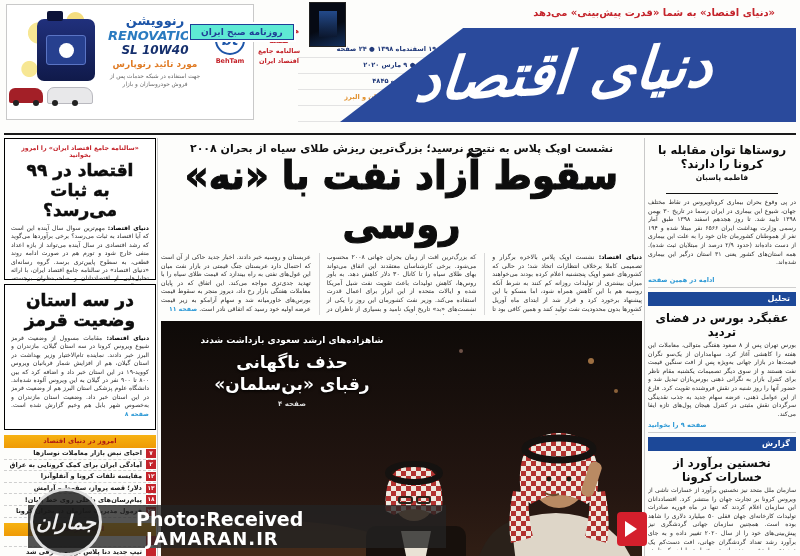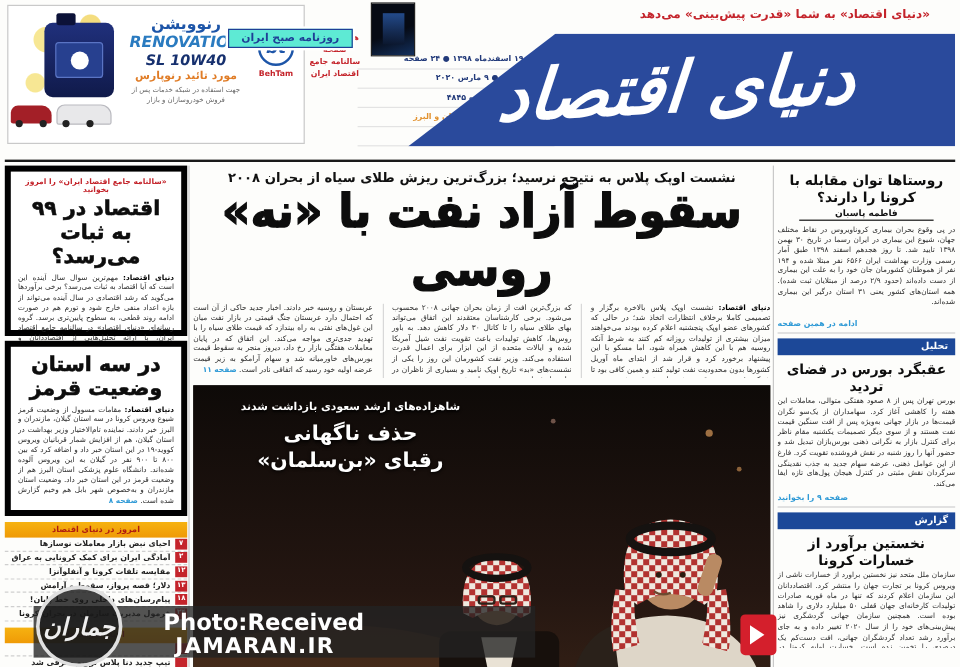--- a/index.html
+++ b/index.html
@@ -84,27 +84,27 @@
   .pagelink { color:#2f9ad6; font-weight:bold; }
   .photo-wrap { position:relative; margin-top:6px; width:481px; height:284px; overflow:hidden; background:#0c0907; }
   .photo-wrap svg { position:absolute; inset:0; }
   .photo-txt-block { position:absolute; top:14px; left:16px; width:230px; text-align:center; z-index:5; color:#fff; }
   
   .rcol { position:absolute; top:138px; left:648px; width:148px; }
   .sec-bar { height:14px; background:#1c4898; color:#fff; font-size:8px; font-weight:bold;
     line-height:14px; padding:0 6px; text-align:right; margin-top:4px; }
   .sec-h { font-size:11.5px; font-weight:900; color:#0d0d0d; text-align:center; margin:5px 0 2px; line-height:14px; }
   .sec-author { text-align:center; font-size:7.5px; font-weight:bold; color:#111;
-    padding-bottom:1px; margin:0 18px 4px; border-bottom:1.5px solid #111; }
+    padding-bottom:11px; margin:0 18px 4px; border-bottom:1.5px solid #111; }
   .sec-body { font-size:6.1px; line-height:8.6px; text-align:justify; color:#2b2b2b; overflow:hidden; }
   .sec-link { font-size:6.5px; font-weight:bold; color:#2f9ad6; margin:2px 0 3px; text-align:left; }
   .sec-rule { height:1px; background:#cfcfcf; margin-top:2px; }
   
   .lcol { position:absolute; top:138px; left:4px; width:152px; }
-  .lbox { border:5px solid #000000; background:#fff; padding:5px 6px; position:relative; }
+  .lbox { border:1px solid #000000; background:#fff; padding:5px 6px; position:relative; }
   .lbox1 { height:142px; }
   .lbox2 { height:146px; margin-top:4px; }
   .lkicker { color:#c4242b; font-size:6.3px; font-weight:bold; text-align:center; }
   .lhead { font-size:17px; font-weight:900; text-align:center; color:#0d0d0d; line-height:20px;
     -webkit-text-stroke:.5px #0d0d0d; margin-top:2px; }
   .lbody { font-size:6.1px; line-height:8.4px; text-align:justify; color:#2b2b2b; margin-top:4px; overflow:hidden; }
   .today-bar { margin-top:5px; height:13px; background:linear-gradient(180deg,#f6b211,#ef9a06);
     color:#b01c10; font-size:6.8px; font-weight:bold; line-height:13px; text-align:center; }
   .trow { display:flex; align-items:center; gap:4px; height:11.6px; border-bottom:1px dashed #cfcfcf; }
   .tnum { width:10px; height:9px; background:#c4242b; color:#fff; font-size:5.8px; font-weight:bold;
@@ -229,20 +229,21 @@
           <circle cx="388" cy="158" r="2.4" fill="#2b1c10"></circle>
           <circle cx="408" cy="158" r="2.4" fill="#2b1c10"></circle>
         </g>
       </svg>
       <div class="photo-txt-block">
         <div class="pk photo-txt-kicker" style="font-size:9px;font-weight:bold;text-shadow:0 1px 2px #000;">شاهزاده‌های ارشد سعودی بازداشت شدند</div>
         <div class="ph" style="font-size:17px;font-weight:900;line-height:22px;margin-top:6px;text-shadow:0 1px 3px #000;">
           <div>حذف ناگهانی</div>
           <div>رقبای «بن‌سلمان»</div>
         </div>
+        <div class="pp" style="font-size:7px;font-weight:bold;margin-top:5px;color:#ddd;">صفحه ۴</div>
       </div>
     </div>
   </div>
 
   <div class="rcol">
 
     <div class="sec-h">روستاها توان مقابله با کرونا را دارند؟</div>
     <div class="sec-author">فاطمه پاسبان</div>
     <div class="sec-body" style="height:76px">در پی وقوع بحران بیماری کروناویروس در نقاط مختلف جهان، شیوع این بیماری در ایران رسما در تاریخ ۳۰ بهمن ۱۳۹۸ تایید شد. تا روز هجدهم اسفند ۱۳۹۸ طبق آمار رسمی وزارت بهداشت ایران ۶۵۶۶ نفر مبتلا شده و ۱۹۴ نفر از هموطنان کشورمان جان خود را به علت این بیماری از دست داده‌اند (حدود ۲/۹ درصد از مبتلایان ثبت شده). همه استان‌های کشور یعنی ۳۱ استان درگیر این بیماری شده‌اند.</div>
     <div class="sec-link">ادامه در همین صفحه</div>

